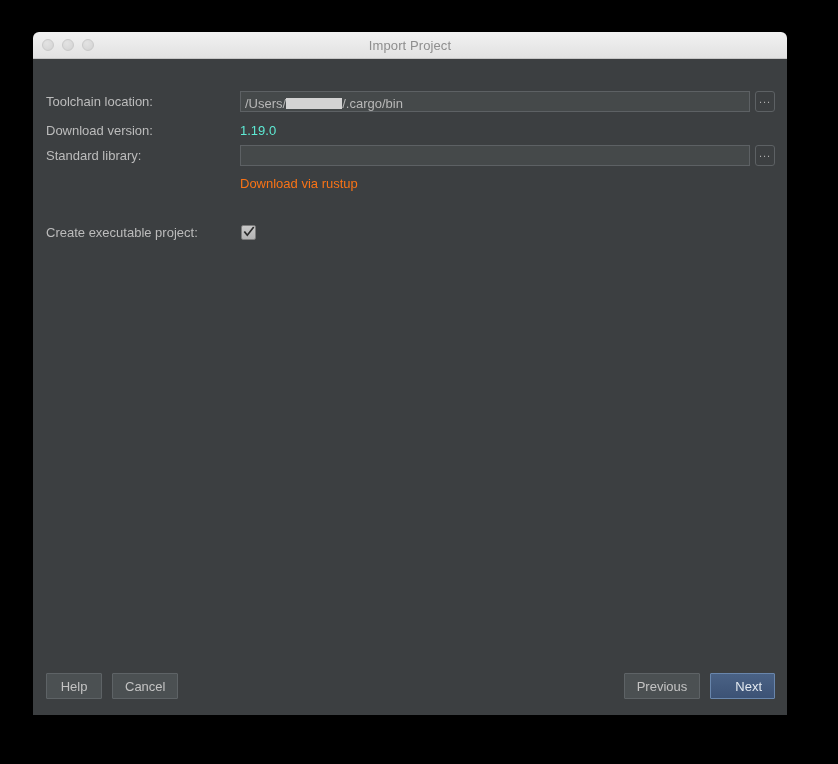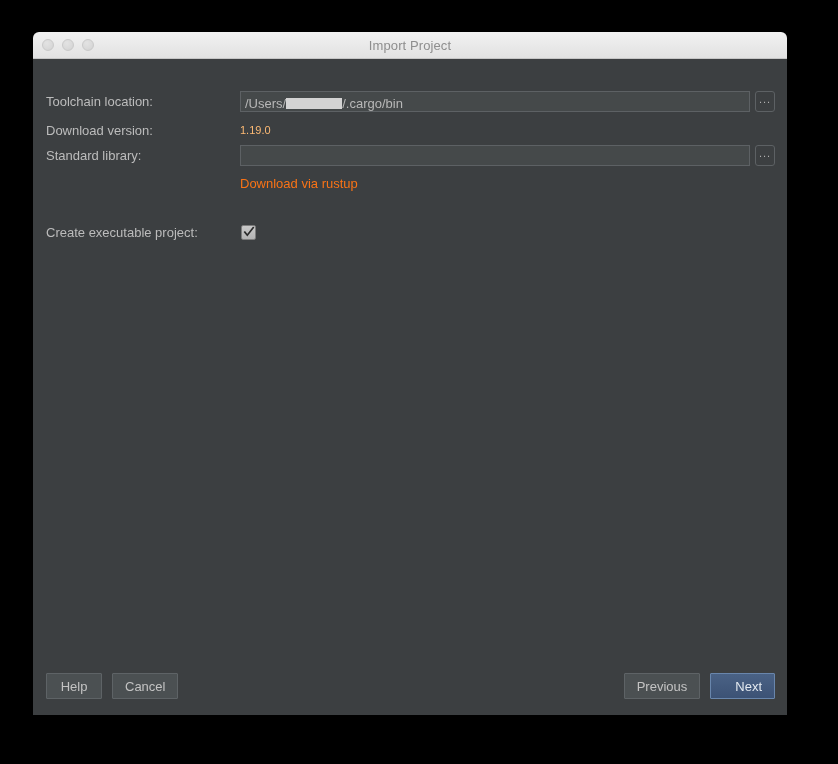--- a/index.html
+++ b/index.html
@@ -151,22 +151,22 @@
     color: #b0b0b0;
     line-height: 0;
     letter-spacing: 1px;
     padding-bottom: 4px;
     cursor: default;
   }
 
   .static-value {
     position: absolute;
     left: 207px;
-    font-size: 11px;
-    color: #fdba74;
+    font-size: 13px;
+    color: #5eead4;
     user-select: none;
   }
 
   .link {
     position: absolute;
     left: 207px;
     font-size: 13px;
     color: #f97316;
     cursor: pointer;
     user-select: none;

